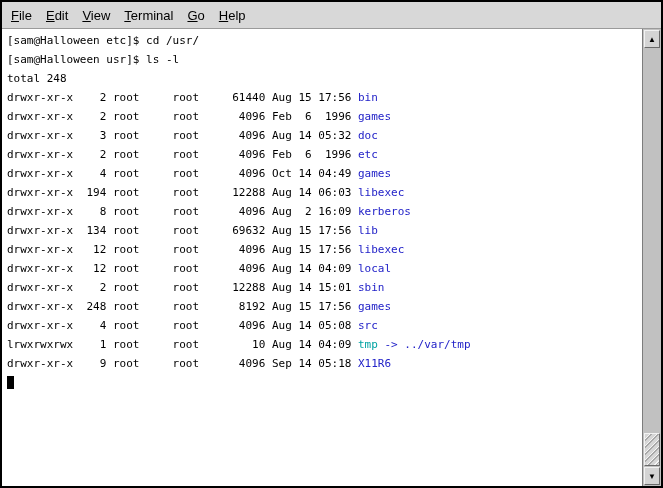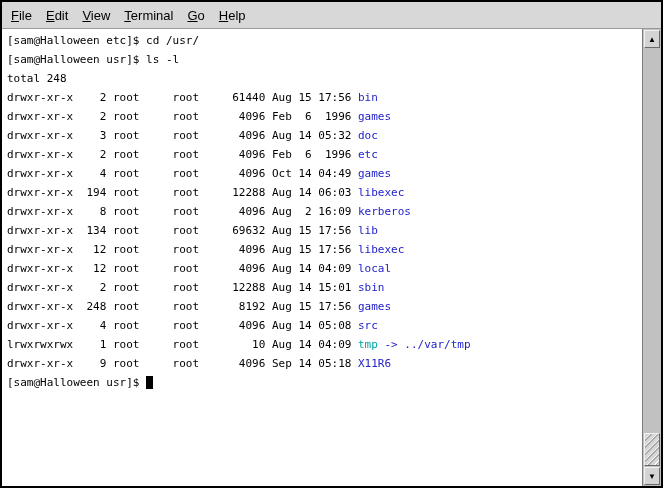--- a/index.html
+++ b/index.html
@@ -113,21 +113,21 @@
         <div class="tline"><span class="seg-plain">drwxr-xr-x  194 root     root     12288 Aug 14 06:03 </span><span class="seg-dir">libexec</span></div>
         <div class="tline"><span class="seg-plain">drwxr-xr-x    8 root     root      4096 Aug  2 16:09 </span><span class="seg-dir">kerberos</span></div>
         <div class="tline"><span class="seg-plain">drwxr-xr-x  134 root     root     69632 Aug 15 17:56 </span><span class="seg-dir">lib</span></div>
         <div class="tline"><span class="seg-plain">drwxr-xr-x   12 root     root      4096 Aug 15 17:56 </span><span class="seg-dir">libexec</span></div>
         <div class="tline"><span class="seg-plain">drwxr-xr-x   12 root     root      4096 Aug 14 04:09 </span><span class="seg-dir">local</span></div>
         <div class="tline"><span class="seg-plain">drwxr-xr-x    2 root     root     12288 Aug 14 15:01 </span><span class="seg-dir">sbin</span></div>
         <div class="tline"><span class="seg-plain">drwxr-xr-x  248 root     root      8192 Aug 15 17:56 </span><span class="seg-dir">games</span></div>
         <div class="tline"><span class="seg-plain">drwxr-xr-x    4 root     root      4096 Aug 14 05:08 </span><span class="seg-dir">src</span></div>
         <div class="tline"><span class="seg-plain">lrwxrwxrwx    1 root     root        10 Aug 14 04:09 </span><span class="seg-link">tmp</span><span class="seg-dir"> -&gt; ../var/tmp</span></div>
         <div class="tline"><span class="seg-plain">drwxr-xr-x    9 root     root      4096 Sep 14 05:18 </span><span class="seg-dir">X11R6</span></div>
-        <div class="tline"><span class="seg-plain">[sam@Halloween usr]$ </span><span class="seg-cursor"> </span></div>
+        <div class="tline"><span class="seg-cursor"> </span></div>
       </div>
 
     <div id="scrollbar">
       <div id="sb-up" class="sb-btn">
         <span>▲</span>
       </div>
       <div id="sb-thumb"></div>
       <div id="sb-down" class="sb-btn">
         <span>▼</span>
       </div>

